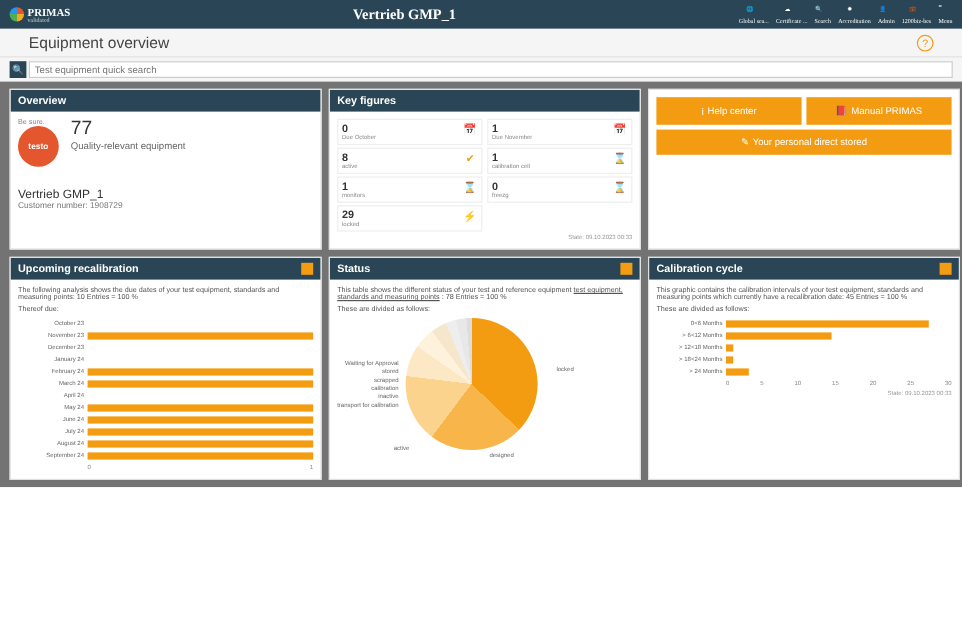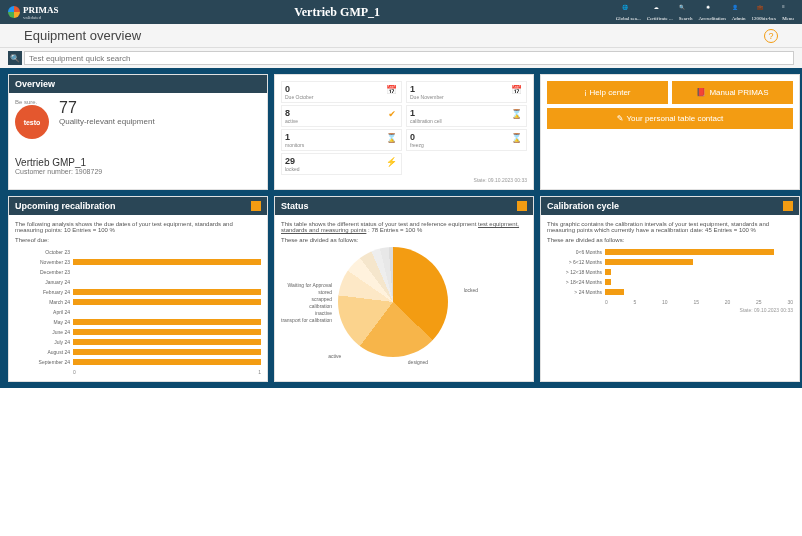--- a/index.html
+++ b/index.html
@@ -12,21 +12,21 @@
   .title-center { flex: 1; text-align: center; font-weight: bold; font-size: 12px; }
   .toolbar { display: flex; gap: 6px; }
   .tool { display: flex; flex-direction: column; align-items: center; font-size: 5px; cursor: pointer; }
   .tool svg, .tool .ico { width: 12px; height: 12px; fill: #fff; }
   .subbar { background: #f5f5f5; border-bottom: 1px solid #ddd; display: flex; align-items: center; padding: 4px 24px; }
   .subbar h1 { font-size: 13px; font-weight: normal; color: #444; }
   .help-q { margin-left: auto; width: 14px; height: 14px; border-radius: 50%; border: 1px solid #f39c12; color: #f39c12; font-size: 9px; display: flex; align-items: center; justify-content: center; cursor: pointer; }
   .searchrow { padding: 3px 8px; display: flex; gap: 2px; background:#f5f5f5; }
   .searchbtn { background: #2a4656; color: #fff; width: 14px; height: 14px; display: flex; align-items: center; justify-content: center; font-size: 8px; cursor: pointer; }
   .searchinput { flex: 1; font-size: 8px; padding: 1px 4px; border: 1px solid #ccc; height:14px; }
-  .grid { display: grid; grid-template-columns: 260px 260px 260px; gap: 6px; padding: 6px 8px; background:#0c4a6e;}
+  .grid { display: grid; grid-template-columns: 260px 260px 260px; gap: 6px; padding: 6px 8px; background:#737373;}
   .panel { background: #fff; border: 1px solid #e0e0e0; }
   .panel-head { background: #2a4656; color: #fff; font-size: 9px; font-weight: bold; padding: 4px 6px; display:flex; align-items:center;}
   .panel-head .sq { margin-left:auto; width:10px; height:10px; background:#f39c12; }
   .panel-body { padding: 6px; font-size: 7px; color:#555; }
   
   .ov-top { display:flex; gap:10px; align-items:flex-start; }
   .testo { width:34px; height:34px; border-radius:50%; background:#e4572e; display:flex; align-items:center; justify-content:center; color:#fff; font-size:7px; font-weight:bold; }
   .besure { font-size:6px; color:#888; }
   .ov-num { font-size:16px; color:#333; }
   .ov-numlbl { font-size:8px; color:#666; }
@@ -134,20 +134,23 @@
           <div class="ov-num">77</div>
           <div class="ov-numlbl">Quality-relevant equipment</div>
         </div>
       </div>
       <div class="ov-name">Vertrieb GMP_1</div>
       <div class="ov-cust">Customer number: 1908729</div>
     </div>
   </div>
 
   <div class="panel">
+    <div class="panel-head">
+        <span>Key figures</span>
+      </div>
     <div class="panel-body">
       <div class="kf-cols">
         <div class="kf-col" id="kf-left">
             <div class="kf-item">
               <div class="kf-text">
                 <div class="kf-n">0</div>
                 <div class="kf-l">Due October</div>
               </div>
               <div class="kf-ico" style="color:#f39c12">📅</div>
             </div>
@@ -207,21 +210,21 @@
           <div class="obtn">
             <span>ℹ</span>
             <span>Help center</span>
           </div>
           <div class="obtn">
             <span>📕</span>
             <span>Manual PRIMAS</span>
           </div>
           <div class="obtn full">
             <span>✎</span>
-            <span>Your personal table contact</span>
+            <span>Your personal direct stored</span>
           </div>
         </div>
     </div>
   </div>
 
   <div class="panel">
     <div class="panel-head">
         <span>Upcoming recalibration</span>
         <div class="sq"></div>
       </div>

